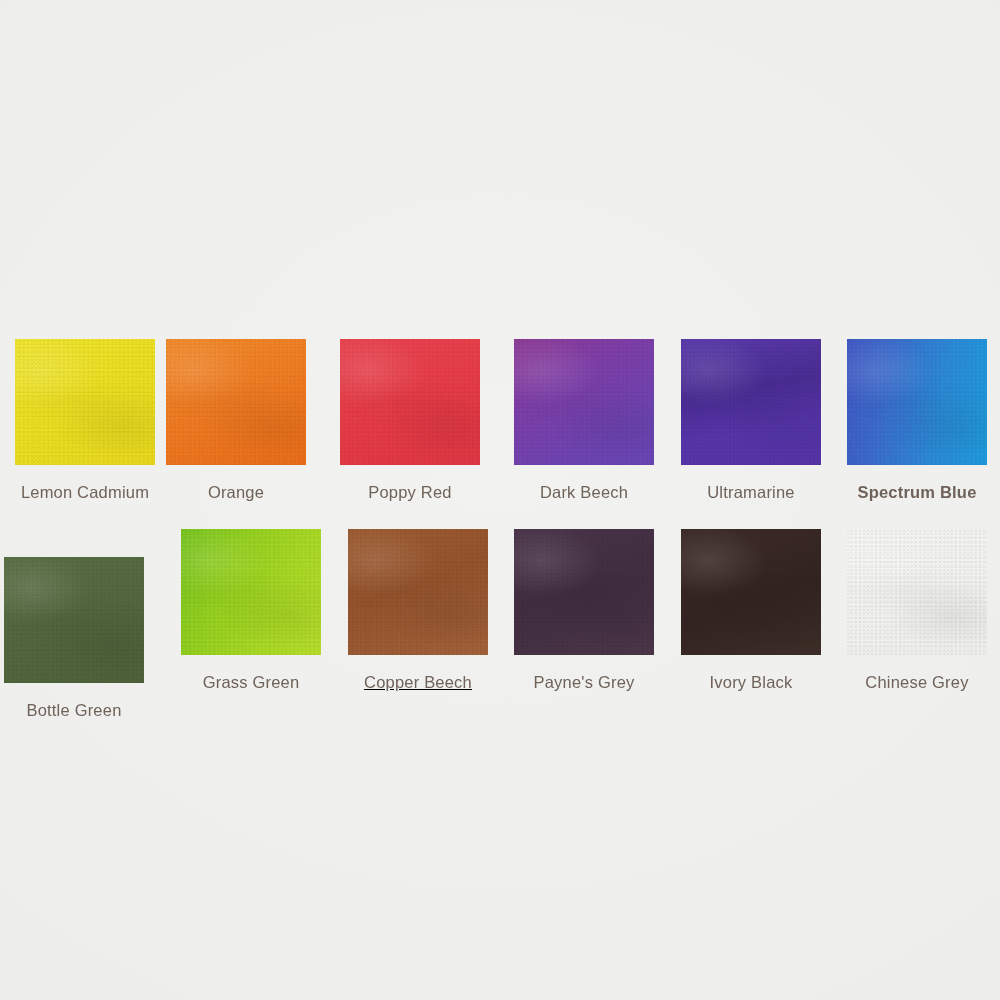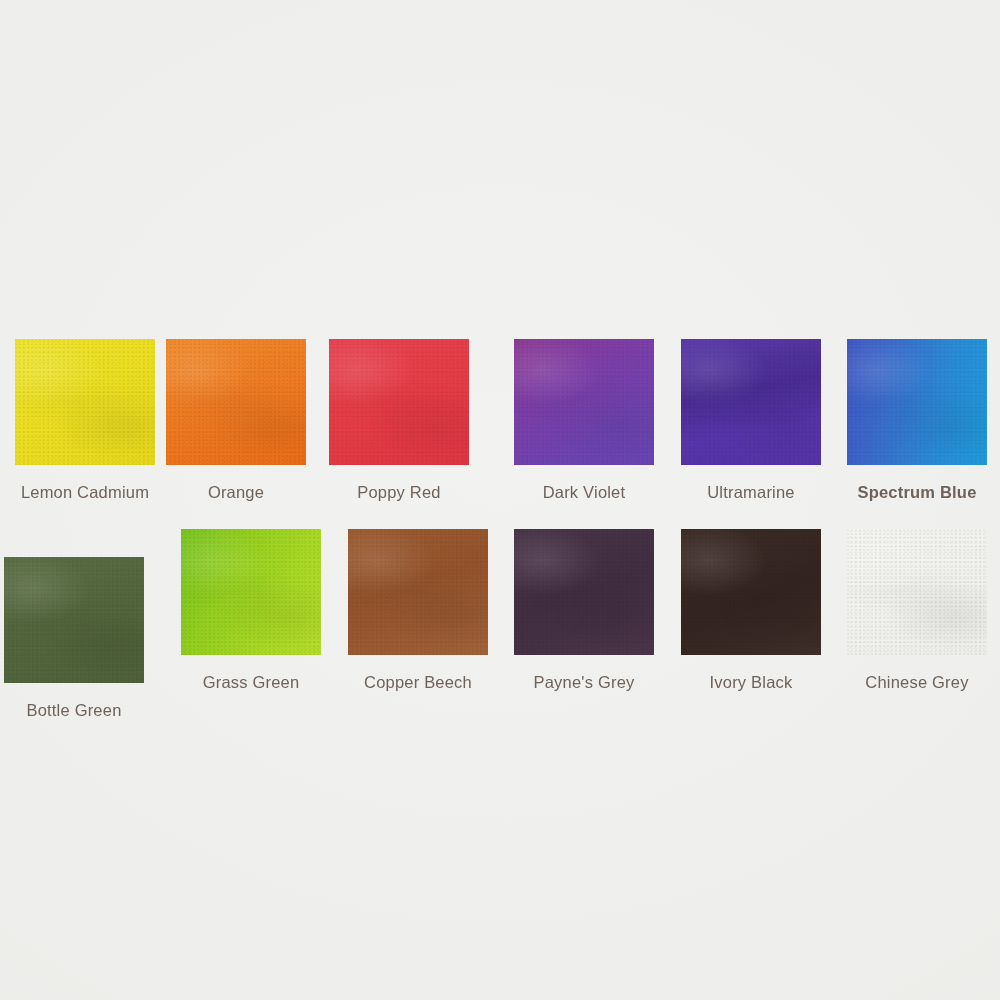--- a/index.html
+++ b/index.html
@@ -102,33 +102,33 @@
         </div>
         <div class="label">Lemon Cadmium</div>
       </div>
       <div class="cell" style="left: 166px;">
         <div class="swatch" style="background: linear-gradient(160deg, rgb(242, 139, 43) 0%, rgb(239, 122, 34) 50%, rgb(233, 109, 24) 100%);">
           <div class="wash"></div>
           <div class="grain"></div>
         </div>
         <div class="label">Orange</div>
       </div>
-      <div class="cell" style="left: 329px;">
+      <div class="cell" style="left: 340px;">
         <div class="swatch" style="background: linear-gradient(160deg, rgb(233, 67, 80) 0%, rgb(230, 60, 70) 50%, rgb(223, 54, 67) 100%);">
           <div class="wash"></div>
           <div class="grain"></div>
         </div>
         <div class="label">Poppy Red</div>
       </div>
       <div class="cell" style="left: 514px;">
         <div class="swatch" style="background: linear-gradient(150deg, rgb(142, 59, 150) 0%, rgb(125, 62, 168) 35%, rgb(109, 68, 178) 75%, rgb(104, 69, 180) 100%);">
           <div class="wash"></div>
           <div class="grain"></div>
         </div>
-        <div class="label">Dark Violet</div>
+        <div class="label">Dark Beech</div>
       </div>
       <div class="cell" style="left: 681px;">
         <div class="swatch" style="background: linear-gradient(170deg, rgb(90, 58, 170) 0%, rgb(74, 44, 147) 40%, rgb(87, 53, 171) 70%, rgb(84, 52, 166) 100%);">
           <div class="wash"></div>
           <div class="grain"></div>
         </div>
         <div class="label">Ultramarine</div>
       </div>
       <div class="cell" style="left: 847px; font-weight: bold;">
         <div class="swatch" style="background: linear-gradient(100deg, rgb(64, 87, 196) 0%, rgb(59, 107, 204) 28%, rgb(43, 138, 214) 65%, rgb(31, 155, 220) 100%);">
@@ -146,21 +146,21 @@
         </div>
         <div class="label">Bottle Green</div>
       </div>
       <div class="cell" style="left: 181px;">
         <div class="swatch" style="background: linear-gradient(115deg, rgb(119, 196, 31) 0%, rgb(149, 208, 31) 35%, rgb(170, 217, 37) 70%, rgb(182, 221, 44) 100%);">
           <div class="wash"></div>
           <div class="grain"></div>
         </div>
         <div class="label">Grass Green</div>
       </div>
-      <div class="cell" style="left: 348px;">
+      <div class="cell" style="left: 348px; text-decoration: underline;">
         <div class="swatch" style="background: linear-gradient(160deg, rgb(157, 92, 49) 0%, rgb(148, 83, 44) 45%, rgb(162, 98, 58) 100%);">
           <div class="wash"></div>
           <div class="grain"></div>
         </div>
         <div class="label">Copper Beech</div>
       </div>
       <div class="cell" style="left: 514px;">
         <div class="swatch" style="background: linear-gradient(160deg, rgb(74, 52, 73) 0%, rgb(65, 46, 65) 50%, rgb(75, 53, 73) 100%);">
           <div class="wash"></div>
           <div class="grain"></div>

